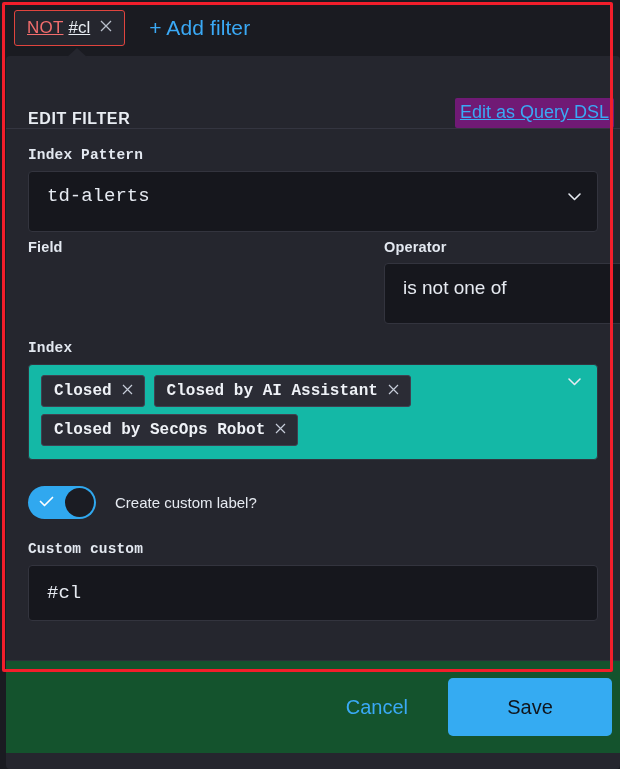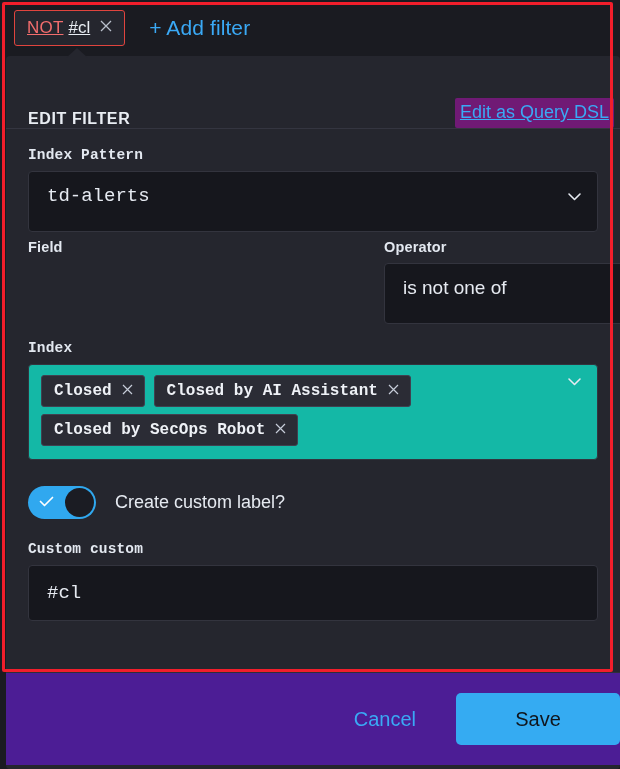--- a/index.html
+++ b/index.html
@@ -217,64 +217,64 @@
   }
   .switch .knob {
     position: absolute;
     right: 2px; top: 2px;
     width: 29px; height: 29px;
     border-radius: 50%;
     background: #1b1c23;
   }
   .toggle-label {
     margin-left: 19px;
-    font-size: 18px;
+    font-size: 15px;
     color: #e6eaf1;
   }
 
   
   .custom-input {
     background: #16171d;
     border: 1px solid #33343e;
     border-radius: 4px;
     height: 56px;
     display: flex;
     align-items: center;
     padding: 0 18px;
     box-sizing: border-box;
     font-size: 19px;
     color: #e6eaf1;
   }
 
   
   .pop-footer {
     position: absolute;
-    left: 0; bottom: 4px;
+    left: 0; bottom: 16px;
     width: 614px;
     height: 93px;
     display: flex;
     align-items: center;
     justify-content: flex-end;
-    padding-right: 0;
+    padding-right: 8px;
     box-sizing: border-box;
     border-top: 1px solid #2e2f39;
-    background: #4c1d95;
+    background: #14532d;
   }
   .btn-cancel {
     color: #3aa9f5;
     font-size: 20px;
     margin-right: 40px;
   }
   .btn-save {
     background: #35abf2;
     color: #10151c;
     font-size: 20px;
     border-radius: 5px;
     width: 164px;
-    height: 52px;
+    height: 58px;
     display: flex;
     align-items: center;
     justify-content: center;
     text-align: right;
   }
 
   
   .annot {
     position: absolute;
     left: 2px;

